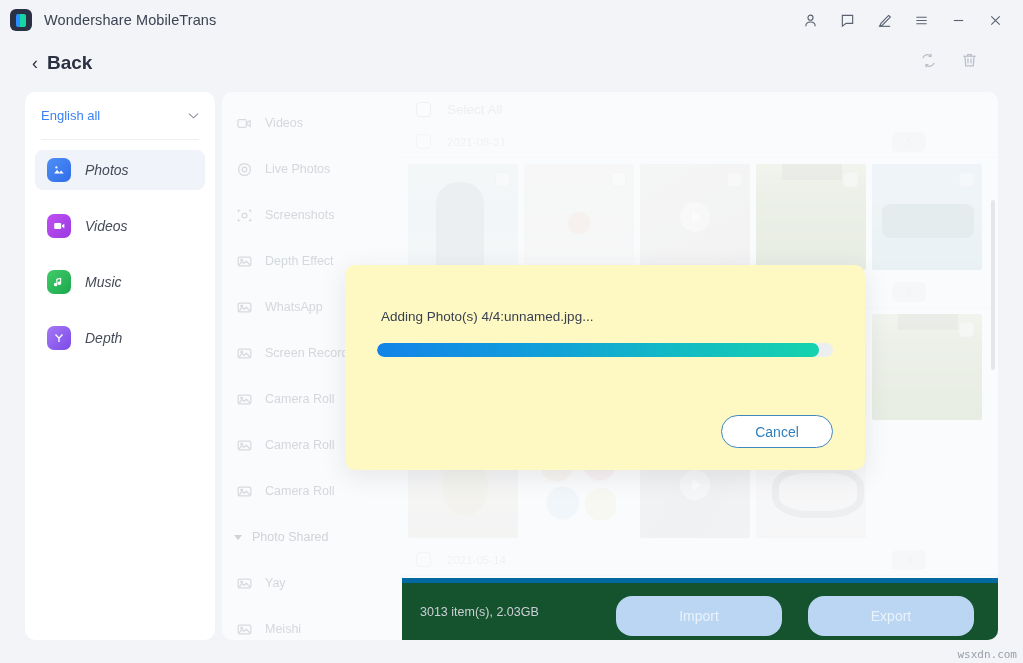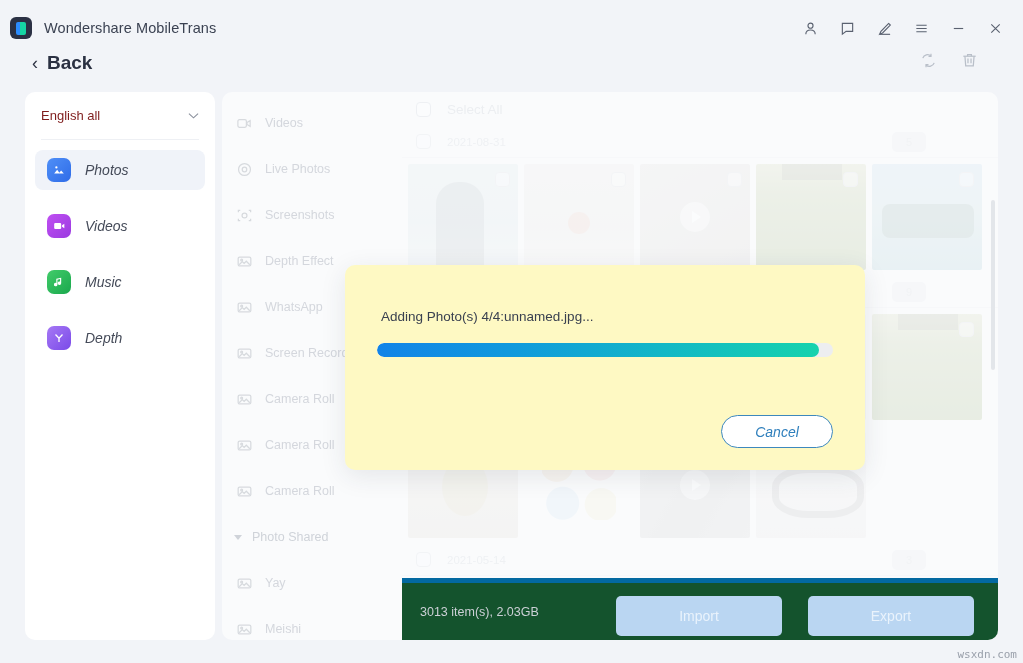--- a/index.html
+++ b/index.html
@@ -10,21 +10,21 @@
     overflow: hidden;
   }
   #app {
     position: relative;
     width: 1023px; height: 663px;
     background: #f2f4f8;
   }
 
   
   .titlebar {
-    position: absolute; top: 8px; left: 0; width: 1023px; height: 40px;
+    position: absolute; top: 0; left: 0; width: 1023px; height: 40px;
     display: flex; align-items: center;
   }
   .app-logo {
     width: 22px; height: 22px; margin-left: 10px;
     border-radius: 6px; background: #2b3144;
     display: flex; align-items: center; justify-content: center;
   }
   .app-logo .glyph { width: 10px; height: 13px; border-radius: 2px;
     background: linear-gradient(90deg,#2b8cff 0%, #2b8cff 45%, #16d6a4 45%, #16d6a4 100%); }
   .app-title {
@@ -50,21 +50,21 @@
 
   
   .sidebar {
     position: absolute; left: 25px; top: 92px; width: 190px; height: 548px;
     background: #ffffff; border-radius: 10px;
   }
   .lang-select {
     height: 48px; margin: 0 16px; display: flex; align-items: center;
     border-bottom: 1px solid #eef0f4;
   }
-  .lang-text { font-size: 13px; color: #7f1d1d; }
+  .lang-text { font-size: 13px; color: #3b82f6; }
   .lang-caret { margin-left: auto; color: #8a909c; font-size: 11px; }
   .nav { padding: 10px 10px 0 10px; font-style: italic; }
   .nav-item {
     display: flex; align-items: center; gap: 14px;
     height: 40px; padding: 0 12px; border-radius: 8px; margin-bottom: 16px;
   }
   .nav-item.active { background: #f0f3f9; }
   .nav-ic { width: 24px; height: 24px; border-radius: 7px; flex: 0 0 auto;
     display:flex; align-items:center; justify-content:center; }
   .nav-ic svg { display:block; }
@@ -156,21 +156,21 @@
 
   
   .bottombar {
     position: absolute; left: 180px; right: 0; bottom: 0; height: 62px;
     background: #14532d; display: flex; align-items: center;
     border-top: 5px solid #0369a1;
   }
   .bb-stat { margin-left: 18px; font-size: 12.5px; color: #ccd0d6; }
   .bb-btns { margin-left: auto; display: flex; gap: 26px; padding-right: 24px; }
   .bb-btn {
-    width: 166px; height: 40px; border-radius: 5px; background: #bad6f2;
+    width: 166px; height: 40px; border-radius: 16px; background: #bad6f2;
     display: flex; align-items: center; justify-content: center;
     color: #eaf3fc; font-size: 14px; border: none; margin-top: 8px;
   }
 
   
   .modal {
     position: absolute; left: 345px; top: 265px; width: 520px; height: 205px;
     background: #fef9c3; border-radius: 10px;
     box-shadow: 0 6px 26px rgba(40,50,70,.10);
   }
@@ -180,21 +180,21 @@
     background: #edeef0; border-radius: 7px; overflow: hidden;
   }
   .pbar-fill {
     height: 14px; border-radius: 7px;
     background: linear-gradient(90deg, #1284e8 0%, #1199dd 30%, #13b8c6 65%, #16d3ad 100%);
   }
   .cancel-btn {
     position: absolute; right: 32px; bottom: 22px; width: 112px; height: 33px;
     border: 1px solid #3d88bd; border-radius: 17px; background: #fff;
     color: #2f7fbc; font-size: 14px;
-    display: flex; align-items: center; justify-content: center; font-style: italic;
+    display: flex; align-items: center; justify-content: center;
   }
 
   .scrollbar {
     position: absolute; right: 3px; top: 108px; width: 4px; height: 170px;
     background: #e3e6ea; border-radius: 2px;
   }
   .watermark {
     position: absolute; right: 6px; bottom: 2px; font-size: 11px; color: #9aa0ab;
     font-family: "DejaVu Sans Mono", monospace;
   }

